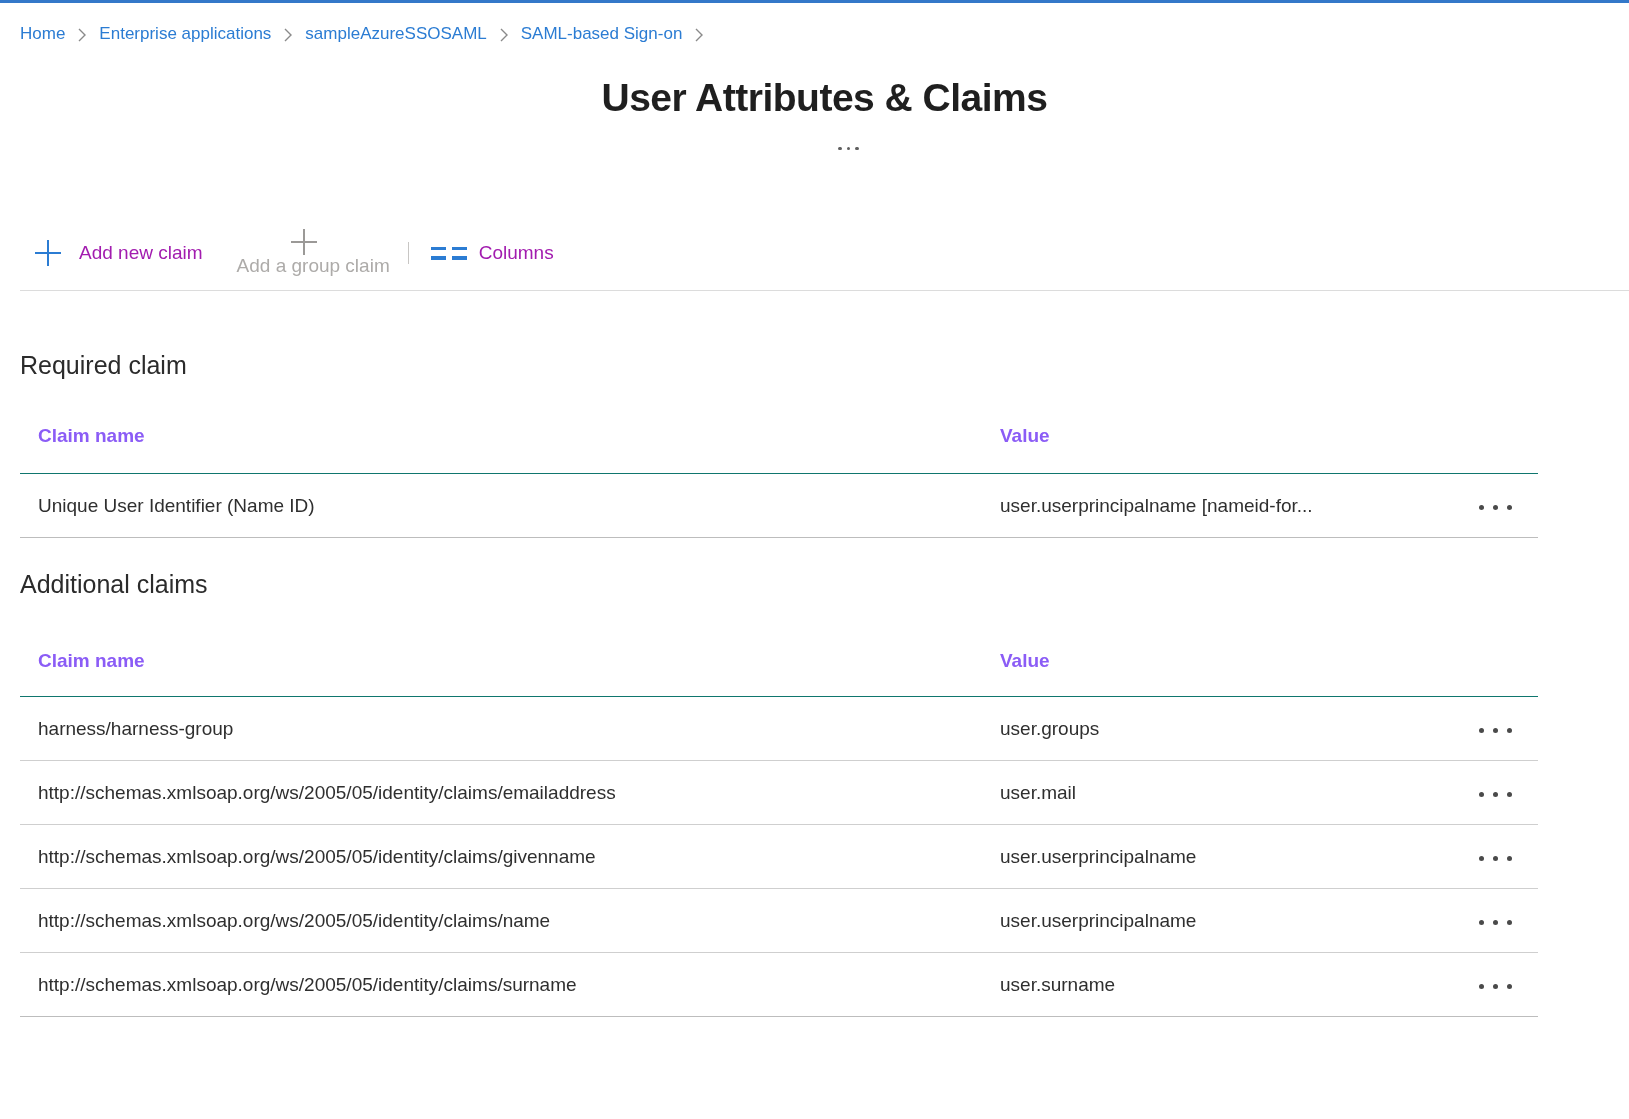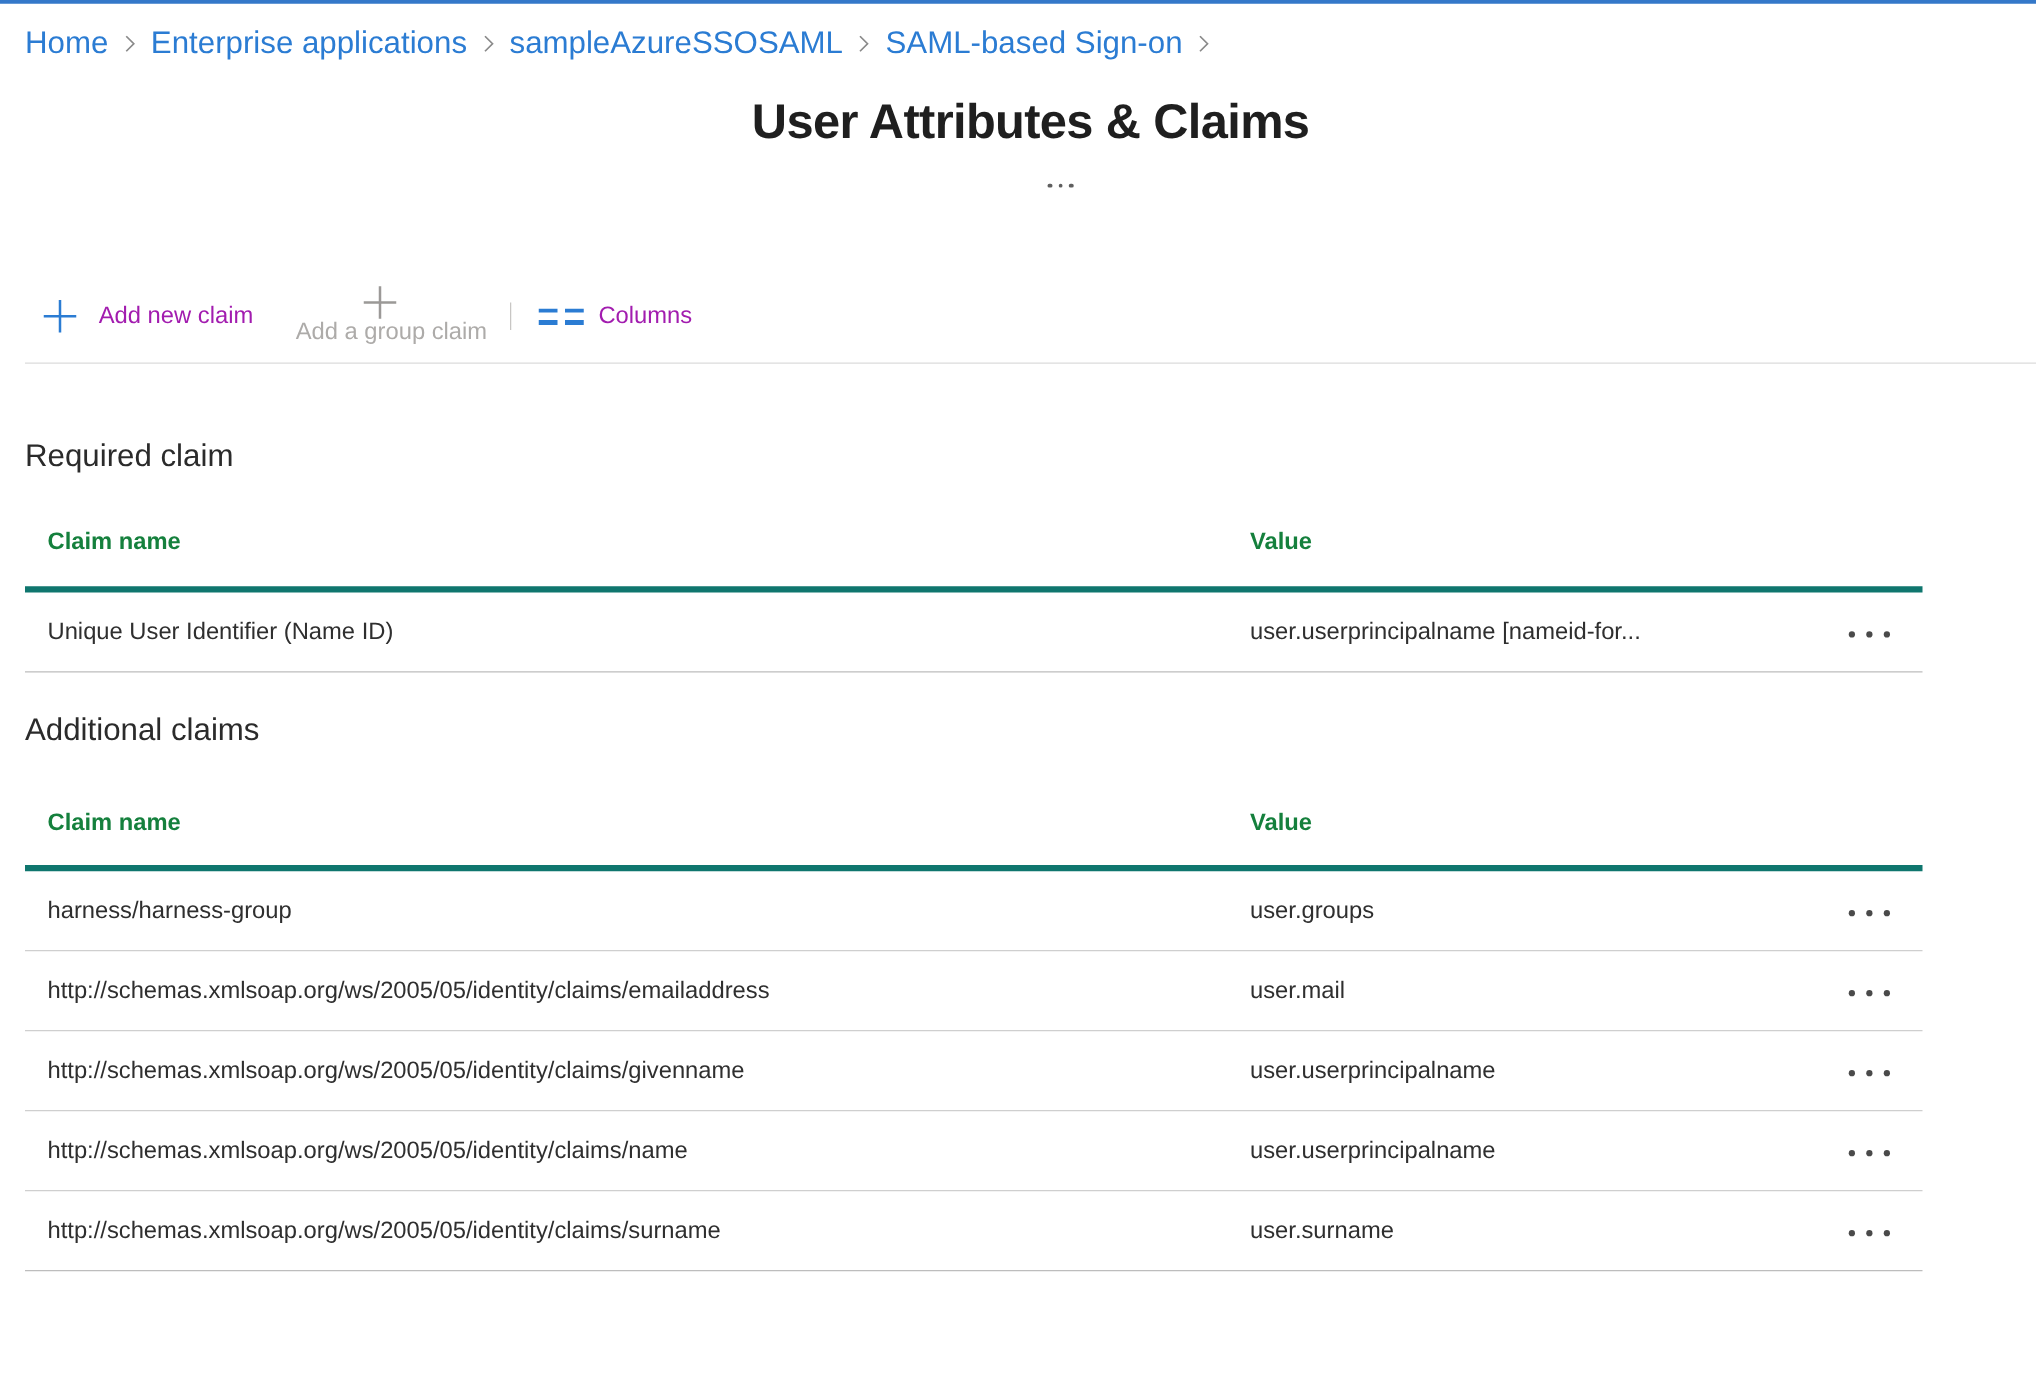--- a/index.html
+++ b/index.html
@@ -10,21 +10,21 @@
     font-family:"Liberation Sans", sans-serif;
     color:#2f2f2f;
     overflow:hidden;
   }
   .topbar { height:3px; background:#3478c9; width:100%; }
 
   
   .breadcrumb {
     margin:20px 0 0 20px;
     display:flex; align-items:center; gap:12px;
-    font-size:25px; line-height:22px;
+    font-size:17px; line-height:22px;
   }
   .breadcrumb a { color:#2b7cd3; text-decoration:none; cursor:pointer; }
   .crumb-sep { display:inline-flex; align-items:center; margin-top:1px; }
 
   
   .title-row { margin:30px 0 0 20px; display:flex; align-items:center;flex-direction:column; }
   .page-title {
     font-size:39px; font-weight:bold; color:#1f1f1f;
     letter-spacing:-0.5px; line-height:45px; margin:0;
   }
@@ -64,21 +64,21 @@
   
   .section-heading {
     margin:60px 0 0 20px;
     font-size:25px; font-weight:normal; color:#2b2b2b; line-height:29px;
   }
   .section-heading.additional { margin-top:32px; }
 
   .claims-table { margin:18px 0 0 20px; width:1518px; }
   .claims-table.additional { margin-top:26px; }
   .t-row { display:flex; align-items:center; }
-  .t-header { height:76px; border-bottom:5px solid #0f766e; font-weight:bold; color:#15803d; }
+  .t-header { height:76px; border-bottom:1px solid #0f766e; font-weight:bold; color:#8b5cf6; }
   .claims-table.additional .t-header { height:72px; }
   .t-data { height:64px; border-bottom:1px solid #cfcfcf; }
   .t-data:last-child { border-bottom:1px solid #bdbdbd; }
   .cell { font-size:19px; white-space:nowrap; overflow:hidden; }
   .cell-claim { width:980px; padding-left:18px; flex:0 0 980px; }
   .cell-value { flex:1 1 auto; text-overflow:ellipsis; }
   .cell-menu { flex:0 0 86px; display:flex; justify-content:center; }
   .row-menu { background:none; border:none; padding:6px 8px; cursor:pointer; }
   .row-menu .dots i { width:5px; height:5px; margin-right:9px; background:#4a4a4a; }
   .row-menu .dots i:last-child { margin-right:0; }

